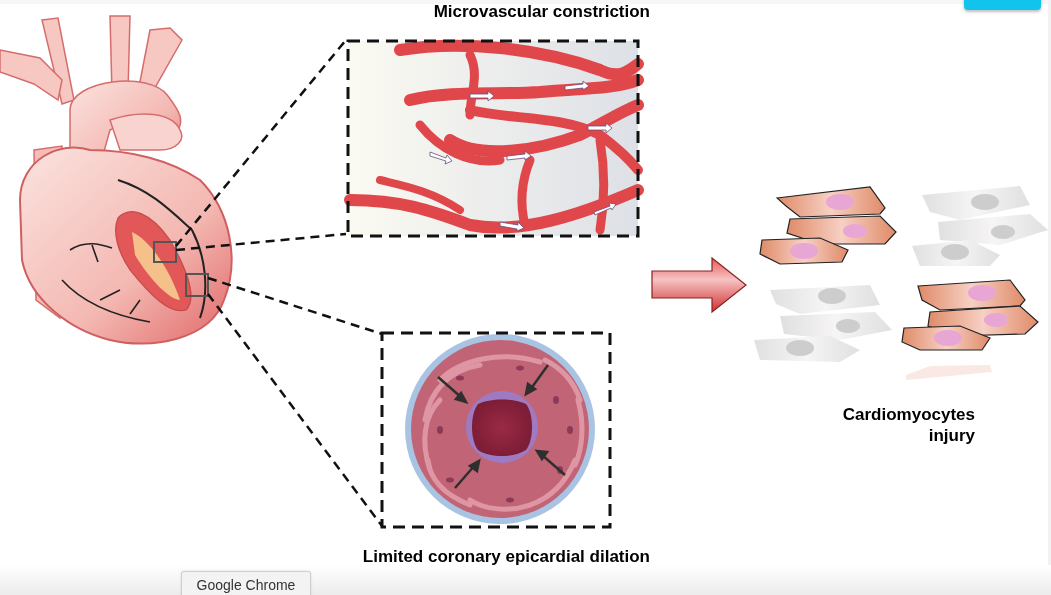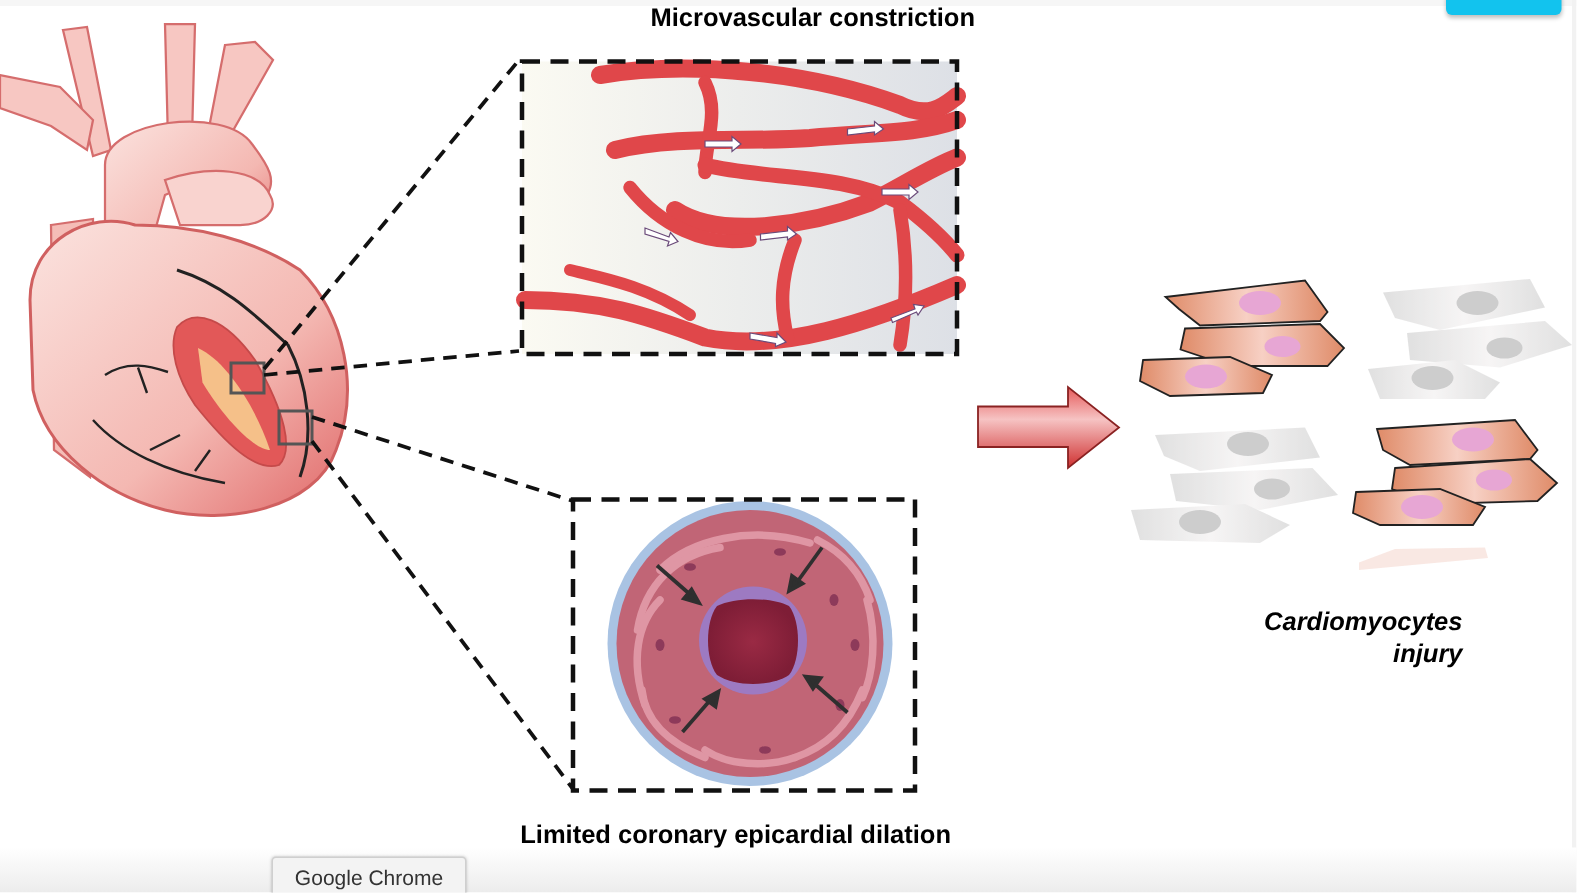--- a/index.html
+++ b/index.html
@@ -183,17 +183,17 @@
       <path d="M930,312 L1020,306 L1038,322 L1025,334 L955,336 L928,326 Z" fill="url(#cellG)"></path>
       <ellipse cx="996" cy="320" rx="12" ry="7" fill="#e7a6d4" stroke="none"></ellipse>
       <path d="M904,328 L960,326 L990,338 L982,350 L920,350 L902,342 Z" fill="url(#cellG)"></path>
       <ellipse cx="948" cy="338" rx="14" ry="8" fill="#e7a6d4" stroke="none"></ellipse>
     </g>
     <path d="M906,375 L930,366 L990,365 L992,372 L906,380 Z" fill="#f5d8d0" opacity="0.6"></path>
   </g>
 </svg>
 
 <div class="label" style="left:340px;top:1px;width:310px;">Microvascular constriction</div>
-<div class="label" style="left:324px;top:546px;width:310px;">Limited coronary epicardial dilation</div>
-<div class="label" style="left:795px;top:404px;width:180px;font-style:italic;">Cardiomyocytes injury</div>
+<div class="label" style="left:340px;top:546px;width:310px;">Limited coronary epicardial dilation</div>
+<div class="label" style="left:795px;top:404px;width:180px;">Cardiomyocytes injury</div>
 
 <div class="bottombar"></div>
 <div class="chrome-tip">Google Chrome</div>
 
 </body></html>

